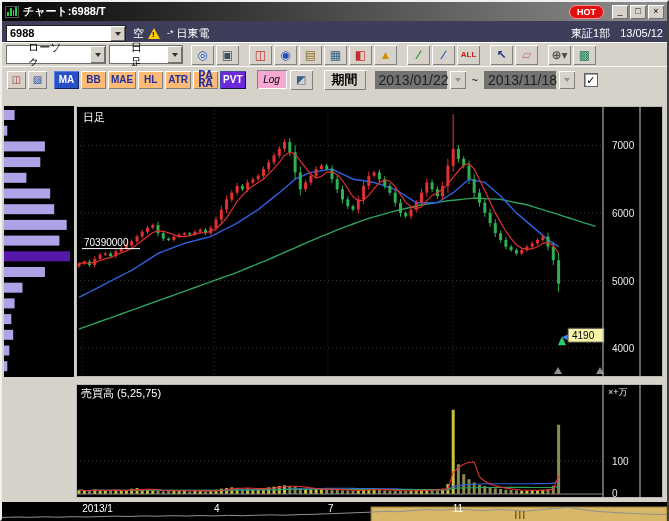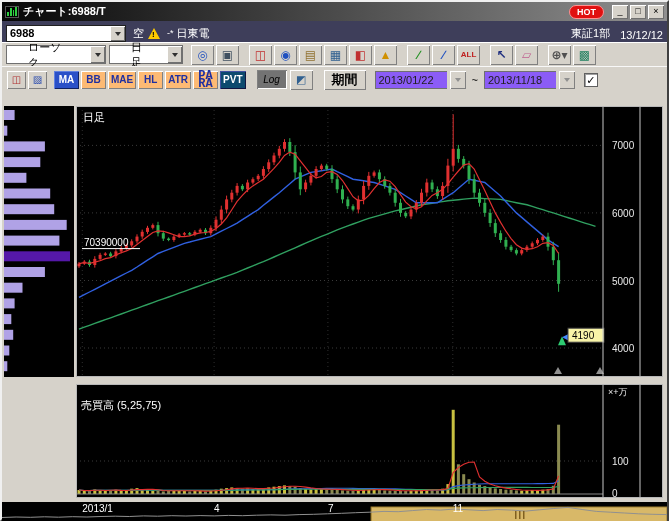--- a/index.html
+++ b/index.html
@@ -28,46 +28,46 @@
   .code-combo input { flex:1; border:0; font-size:11px; font-weight:bold; padding:0 3px;
                       font-family:inherit; outline:none; width:80px; }
   .combo-arr { width:15px; background:#d6d2ca; box-shadow:inset 1px 1px 0 #fff, inset -1px -1px 0 #707070;
                display:flex; align-items:center; justify-content:center; }
   .arrglyph { width:0; height:0; border:3px solid transparent; border-top:4px solid #303030; margin-top:4px; }
   .qspace { margin-left:7px; }
   .warn-tri { position:relative; width:0; height:0; margin-left:4px;
               border-left:6px solid transparent; border-right:6px solid transparent;
               border-bottom:11px solid #ffcc00; }
   .warn-tri b { position:absolute; left:-2px; top:2px; color:#000; font-size:8px; }
-  .qright { margin-left:auto; display:flex; align-items:flex-end; gap:10px; }
+  .qright { margin-left:auto; display:flex; align-items:center; gap:10px; }
   
   .toolbar1 { position:absolute; left:0; top:40px; right:0; height:24px; background:#d6d2ca;
               border-top:1px solid #fff; display:flex; align-items:center; padding:0 4px; gap:3px; }
   .toolbar2 { position:absolute; left:0; top:64px; right:0; height:26px; background:#d6d2ca;
               border-top:1px solid #f8f8f8; display:flex; align-items:center; padding:0 5px; gap:3px; }
   .combo { height:19px; background:#fff; border:1px solid #707070; display:flex; align-items:center; }
   .combo .ctxt { flex:1; font-size:11px; padding:0 21px; color:#000; }
   .tbtn { height:20px; min-width:23px; background:#d6d2ca;
           box-shadow:inset 1px 1px 0 #fff, inset -1px -1px 0 #808080;
           display:flex; align-items:center; justify-content:center; font-size:12px; font-weight:bold; }
   .tbtn.small { height:18px; min-width:19px; }
   .ibtn { height:18px; min-width:25px; padding:0 3px; background:#fdba74; color:#2030a0;
           box-shadow:inset 1px 1px 0 #fff, inset -1px -1px 0 #808080;
           display:flex; align-items:center; justify-content:center;
           font-size:10px; font-weight:bold; text-align:center; line-height:8px; }
   .ibtn.active { background:#2a50c8; color:#fff; box-shadow:inset 1px 1px 0 #6080e0, inset -1px -1px 0 #102060; }
-  .ibtn.active-dark { background:#0c4a6e; color:#fff; box-shadow:inset 1px 1px 0 #4050a0, inset -1px -1px 0 #101540;text-align:right; }
-  .logbtn { height:19px; min-width:30px; background:#737373; color:#000;
+  .ibtn.active-dark { background:#6d28d9; color:#fff; box-shadow:inset 1px 1px 0 #4050a0, inset -1px -1px 0 #101540;text-align:right; }
+  .logbtn { height:19px; min-width:30px; background:#f9a8d4; color:#000;
             box-shadow:inset 1px 1px 0 #808080, inset -1px -1px 0 #fff;
             display:flex; align-items:center; justify-content:center; font-size:10px; font-style:italic; }
   .periodbtn { height:20px; min-width:42px; font-size:13px; color:#000;
                display:flex; align-items:center; justify-content:center; }
-  .datebox { height:18px; width:72px; background:#8b5cf6; border:1px solid #707070;
+  .datebox { height:18px; width:72px; background:#737373; border:1px solid #707070;
              border-right:0; display:flex; align-items:center; padding:0 3px;
-             font-size:11px; color:#202020; }
+             font-size:14px; color:#202020; }
   .dbtn { width:16px; height:18px; background:#d6d2ca;
           box-shadow:inset 1px 1px 0 #fff, inset -1px -1px 0 #808080;
           display:flex; align-items:center; justify-content:center; }
   .dbtn .arrglyph { border-top-color:#909090; }
   .checkbox { width:14px; height:14px; background:#fff; border:1px solid #606060;
               box-shadow:inset 1px 1px 0 #a0a0a0; font-size:11px; line-height:12px;
               text-align:center; color:#000; margin-left:6px; }
   
   .panel { position:absolute; background:#000; }
   #vol-profile-panel { left:2px; top:104px; width:70px; height:271px; }
@@ -105,21 +105,21 @@
         </span>
     </span>
     <span class="qspace">空</span>
     <span class="warn-tri">
         <b>!</b>
       </span>
     <span class="qspace" style="font-size:9px">-*</span>
     <span style="margin-left:3px">日東電</span>
     <span class="qright">
       <span>東証1部</span>
-      <span>13/12/12</span>
+      <span>13/05/12</span>
     </span>
   </div>
 
   <div class="toolbar1">
     <span class="combo" style="width:100px">
       <span class="ctxt">ローソク</span>
       <span class="combo-arr" style="height:17px">
           <span class="arrglyph"></span>
         </span>
     </span>
@@ -554,21 +554,21 @@
         <rect x="475.8" y="101.8" width="3" height="8.3" fill="#8a8a50"></rect>
         <rect x="481.1" y="40.7" width="3" height="69.3" fill="#8a8a50"></rect>
         <polyline fill="none" stroke="#3060e0" stroke-width="1.1" points="3.0,106.0 8.3,106.5 13.5,106.6 18.8,106.3 24.1,106.3 29.3,106.4 34.6,106.4 39.9,106.3 45.2,106.3 50.4,106.4 55.7,106.3 61.0,106.1 66.2,106.0 71.5,106.0 76.8,106.1 82.0,106.1 87.3,106.2 92.6,106.2 97.9,106.2 103.1,106.2 108.4,106.3 113.7,106.3 118.9,106.3 124.2,106.4 129.5,106.4 134.8,106.4 140.0,106.4 145.3,106.3 150.6,106.2 155.8,106.1 161.1,106.0 166.4,105.9 171.6,105.9 176.9,105.8 182.2,105.7 187.4,105.7 192.7,105.7 198.0,105.6 203.3,105.4 208.5,105.2 213.8,105.0 219.1,104.8 224.3,104.7 229.6,104.7 234.9,104.6 240.1,104.6 245.4,104.5 250.7,104.4 256.0,104.4 261.2,104.3 266.5,104.3 271.8,104.3 277.0,104.4 282.3,104.5 287.6,104.6 292.8,104.6 298.1,104.6 303.4,104.7 308.7,104.7 313.9,104.8 319.2,104.9 324.5,105.1 329.7,105.2 335.0,105.4 340.3,105.6 345.5,105.8 350.8,105.9 356.1,106.0 361.4,106.0 366.6,106.0 371.9,105.8 377.2,102.6 382.4,101.6 387.7,101.0 393.0,100.6 398.2,100.3 403.5,100.0 408.8,99.8 414.1,99.7 419.3,99.7 424.6,99.7 429.9,99.7 435.1,99.7 440.4,99.7 445.7,99.7 450.9,99.7 456.2,99.7 461.5,99.6 466.8,99.6 472.0,99.5 477.3,99.4 482.6,96.8"></polyline>
         <polyline fill="none" stroke="#30a060" stroke-width="1.1" points="3.0,106.0 8.3,106.5 13.5,106.6 18.8,106.3 24.1,106.3 29.3,106.4 34.6,106.4 39.9,106.3 45.2,106.3 50.4,106.4 55.7,106.3 61.0,106.1 66.2,106.0 71.5,106.0 76.8,106.1 82.0,106.1 87.3,106.2 92.6,106.2 97.9,106.2 103.1,106.2 108.4,106.3 113.7,106.3 118.9,106.3 124.2,106.4 129.5,106.4 134.8,106.4 140.0,106.4 145.3,106.3 150.6,106.2 155.8,106.2 161.1,106.1 166.4,106.0 171.6,106.0 176.9,106.0 182.2,105.9 187.4,105.9 192.7,105.8 198.0,105.7 203.3,105.6 208.5,105.5 213.8,105.4 219.1,105.4 224.3,105.3 229.6,105.3 234.9,105.3 240.1,105.3 245.4,105.3 250.7,105.3 256.0,105.3 261.2,105.3 266.5,105.4 271.8,105.4 277.0,105.4 282.3,105.4 287.6,105.4 292.8,105.4 298.1,105.4 303.4,105.4 308.7,105.4 313.9,105.5 319.2,105.5 324.5,105.5 329.7,105.5 335.0,105.6 340.3,105.6 345.5,105.6 350.8,105.6 356.1,105.6 361.4,105.6 366.6,105.6 371.9,105.5 377.2,104.4 382.4,104.1 387.7,103.9 393.0,103.8 398.2,103.7 403.5,103.6 408.8,103.5 414.1,103.5 419.3,103.5 424.6,103.4 429.9,103.4 435.1,103.4 440.4,103.4 445.7,103.4 450.9,103.4 456.2,103.5 461.5,103.5 466.8,103.5 472.0,103.5 477.3,103.4 482.6,102.5"></polyline>
         <polyline fill="none" stroke="#e03030" stroke-width="1.1" points="3.0,106.0 8.3,106.5 13.5,106.6 18.8,106.3 24.1,106.3 29.3,106.5 34.6,106.3 39.9,106.1 45.2,106.4 50.4,106.5 55.7,106.0 61.0,105.6 66.2,105.6 71.5,105.4 76.8,105.4 82.0,105.8 87.3,106.5 92.6,106.8 97.9,106.8 103.1,106.7 108.4,106.7 113.7,106.7 118.9,106.7 124.2,106.9 129.5,107.1 134.8,107.0 140.0,106.7 145.3,106.3 150.6,105.7 155.8,104.9 161.1,104.4 166.4,104.2 171.6,104.1 176.9,104.3 182.2,104.6 187.4,104.6 192.7,104.3 198.0,104.0 203.3,103.4 208.5,102.7 213.8,102.3 219.1,102.2 224.3,102.5 229.6,103.1 234.9,103.9 240.1,104.5 245.4,104.9 250.7,105.1 256.0,105.2 261.2,105.4 266.5,105.6 271.8,106.0 277.0,106.3 282.3,106.4 287.6,106.2 292.8,106.0 298.1,105.7 303.4,105.6 308.7,105.6 313.9,105.9 319.2,106.2 324.5,106.6 329.7,106.8 335.0,106.8 340.3,106.8 345.5,106.6 350.8,106.2 356.1,106.0 361.4,106.0 366.6,105.6 371.9,104.5 377.2,88.6 382.4,83.5 387.7,80.2 393.0,78.3 398.2,78.0 403.5,93.0 408.8,97.3 414.1,100.0 419.3,101.8 424.6,103.1 429.9,104.1 435.1,104.9 440.4,105.5 445.7,106.0 450.9,106.2 456.2,106.3 461.5,106.4 466.8,106.2 472.0,105.9 477.3,105.0 482.6,91.9"></polyline>
         <line x1="0" y1="110" x2="527" y2="110" stroke="#888"></line>
         <line x1="527" y1="0" x2="527" y2="114" stroke="#c8c8c8"></line>
         <line x1="564" y1="0" x2="564" y2="114" stroke="#c8c8c8"></line>
         <rect x="0.5" y="0.5" width="586" height="113" fill="none" stroke="#b8b8b8"></rect>
       </svg>
-    <div class="panel-label" style="top:14px;left:5px">売買高 (5,25,75)</div>
+    <div class="panel-label" style="top:2px;left:5px">売買高 (5,25,75)</div>
   </div>
 
   <div id="bottom-strip">
     <svg id="nav-svg" width="665" height="21" viewBox="0 0 665 21">
         <rect x="0" y="0" width="665" height="21" fill="#000"></rect>
         <rect x="369.1" y="5" width="295.9" height="16" fill="#d8b868" stroke="#a08030"></rect>
         <polyline fill="none" stroke="#909090" stroke-width="1" points="0.0,15.5 14.1,15.0 28.3,15.3 42.4,14.8 56.6,15.2 70.7,14.7 84.9,15.0 99.0,14.5 113.2,14.2 127.3,14.5 141.5,13.9 155.6,14.2 169.8,13.7 183.9,14.0 198.1,13.6 212.2,13.9 226.4,13.4 240.5,13.7 254.7,13.2 268.8,12.9 283.0,13.2 297.1,12.6 311.3,12.3 325.4,11.8 339.6,11.3 353.7,10.7 367.9,10.2 382.0,9.4 396.2,9.7 410.3,8.6 424.5,7.5 438.6,8.1 452.8,7.0 466.9,7.8 481.1,8.6 495.2,7.5 509.4,8.1 523.5,9.1 537.7,7.8 551.8,6.5 566.0,5.4 580.1,7.5 594.3,9.4 608.4,10.2 622.6,11.0 636.7,11.8 650.9,12.3 665.0,12.6"></polyline>
         <rect x="513" y="9" width="1.5" height="8" fill="#806020"></rect>
         <rect x="517" y="9" width="1.5" height="8" fill="#806020"></rect>
         <rect x="521" y="9" width="1.5" height="8" fill="#806020"></rect>

